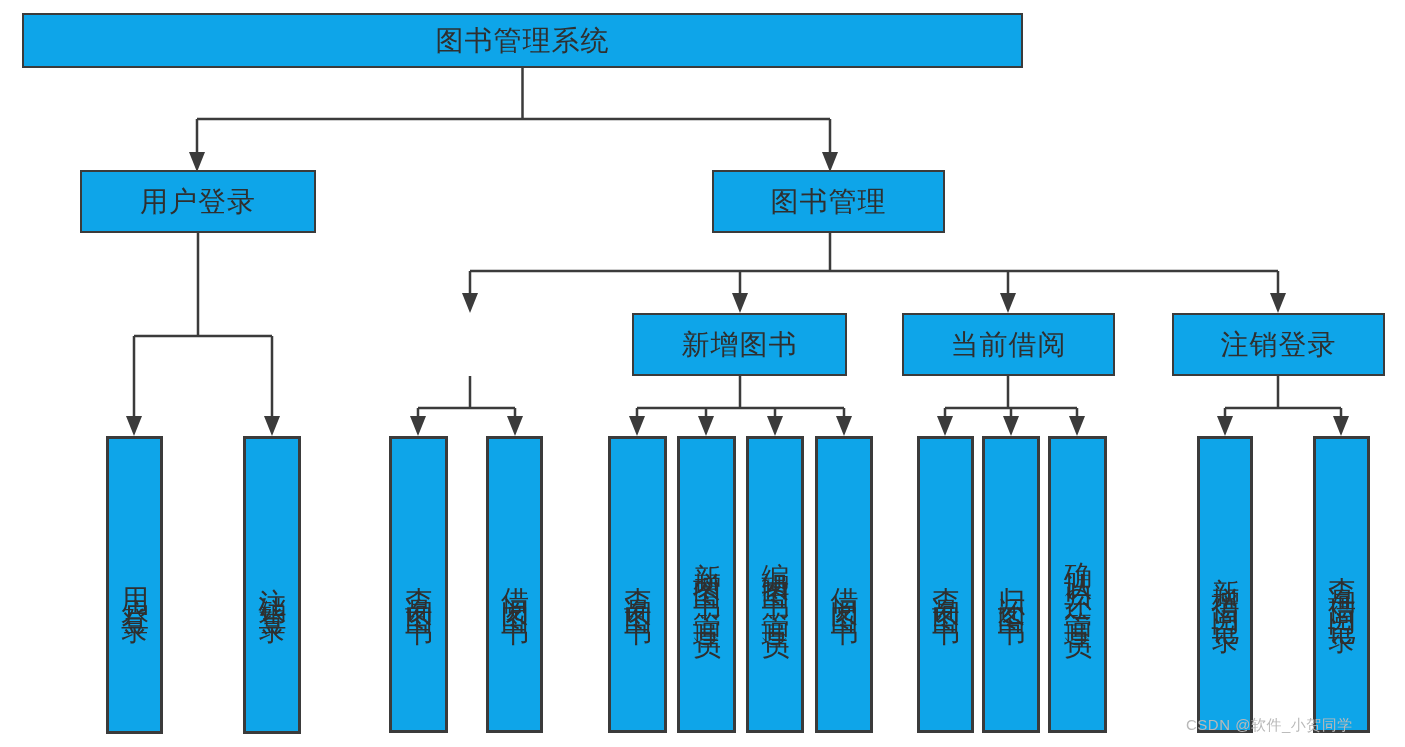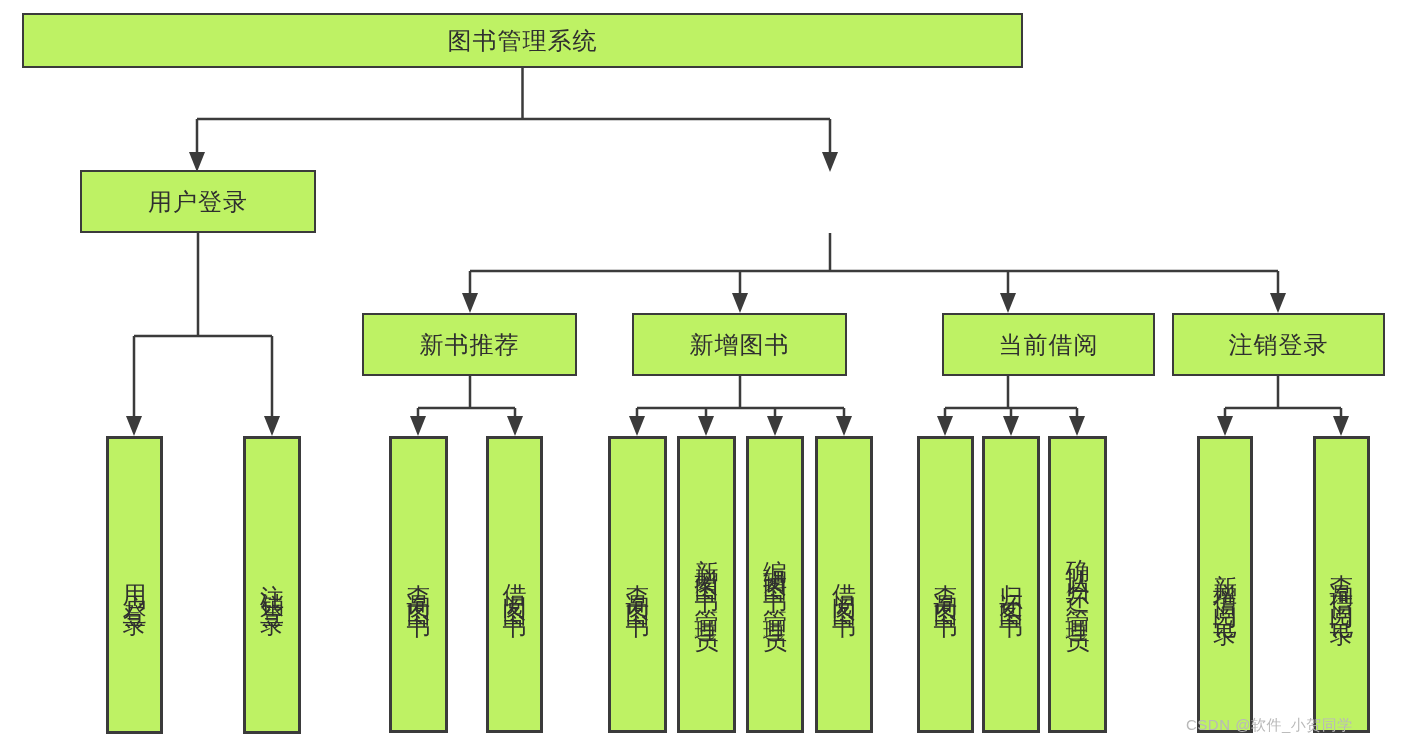--- a/index.html
+++ b/index.html
@@ -17,27 +17,27 @@
   }
   .connectors {
     position: absolute;
     left: 0;
     top: 0;
     z-index: 1;
   }
   .node {
     position: absolute;
     box-sizing: border-box;
-    background: #bef264;
+    background: #0ea5e9;
     border: 2px solid #3b3b3b;
     color: #2f2f2f;
     display: flex;
     align-items: center;
     justify-content: center;
-    font-size: 24px;
+    font-size: 28px;
     letter-spacing: 1px;
     z-index: 2;
     text-align: center;
   }
   .node.root {
     border-width: 2px;
   }
   .node.leaf {
     border-width: 3px;
     writing-mode: vertical-rl;
@@ -98,24 +98,24 @@
       <polygon points="1003,416 1019,416 1011,436"></polygon>
       <polygon points="1069,416 1085,416 1077,436"></polygon>
       <polygon points="1217,416 1233,416 1225,436"></polygon>
       <polygon points="1333,416 1349,416 1341,436"></polygon>
     </g>
   </svg>
 
   <div class="node root" style="left:22px; top:13px; width:1001px; height:55px;">图书管理系统</div>
 
   <div class="node" style="left:80px; top:170px; width:236px; height:63px;">用户登录</div>
+  <div class="node" style="left:712px; top:170px; width:233px; height:63px;">图书管理</div>
 
-  <div class="node" style="left:362px; top:313px; width:215px; height:63px;">新书推荐</div>
   <div class="node" style="left:632px; top:313px; width:215px; height:63px;">新增图书</div>
-  <div class="node" style="left:902px; top:313px; width:213px; height:63px;margin-left:40px;">当前借阅</div>
+  <div class="node" style="left:902px; top:313px; width:213px; height:63px;">当前借阅</div>
   <div class="node" style="left:1172px; top:313px; width:213px; height:63px;">注销登录</div>
 
   <div class="node leaf" style="left:106px; top:436px; width:57px; height:298px;">用户登录</div>
   <div class="node leaf" style="left:243px; top:436px; width:58px; height:298px;">注销登录</div>
 
   <div class="node leaf" style="left:389px; top:436px; width:59px; height:297px;">查询图书</div>
   <div class="node leaf" style="left:486px; top:436px; width:57px; height:297px;">借阅图书</div>
 
   <div class="node leaf" style="left:608px; top:436px; width:59px; height:297px;">查询图书</div>
   <div class="node leaf" style="left:677px; top:436px; width:59px; height:297px;">新增图书（管理员）</div>

